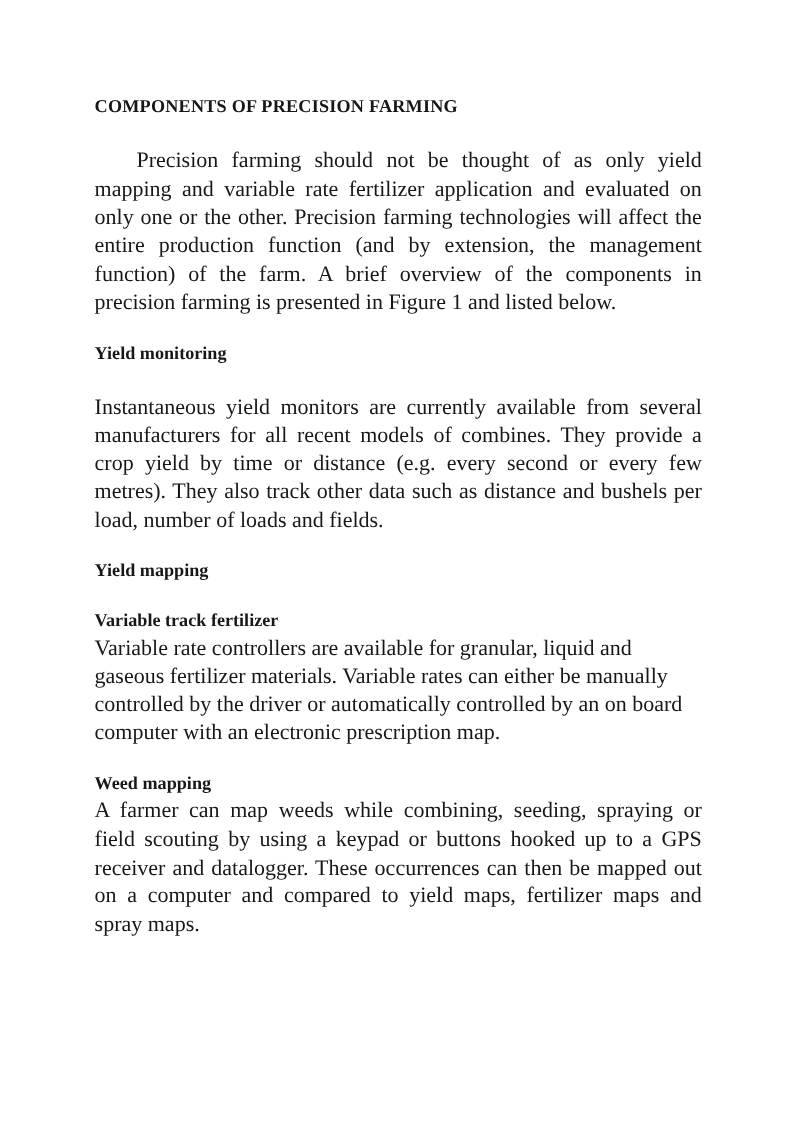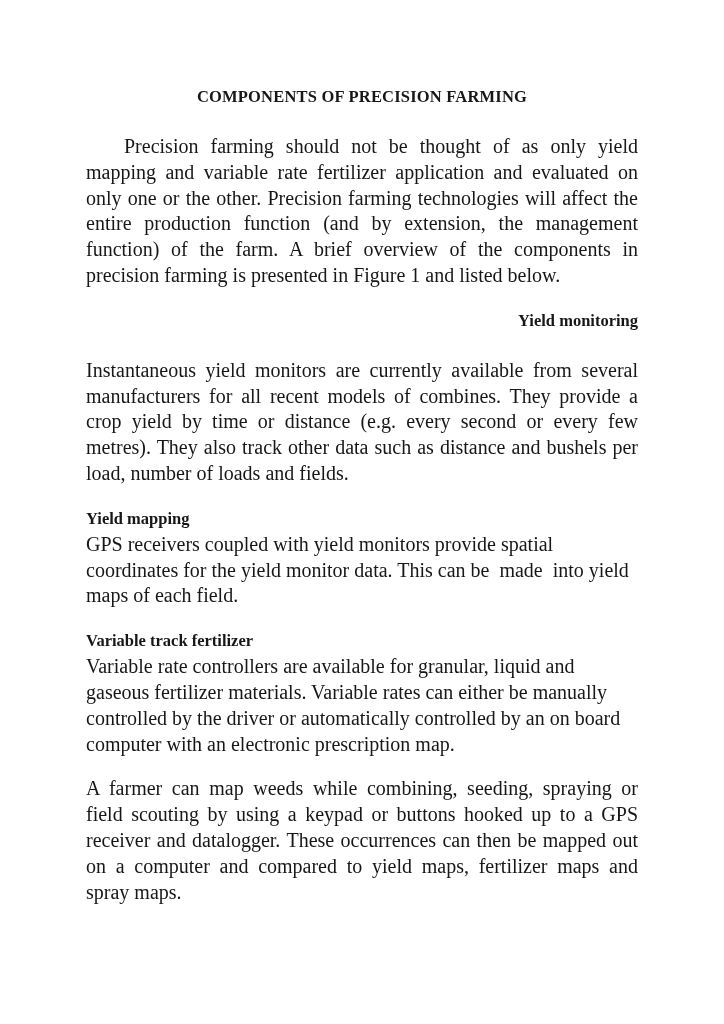--- a/index.html
+++ b/index.html
@@ -21,21 +21,21 @@
   .doc-content {
     position: absolute;
     top: 84px;
     left: 86px;
     width: 552px;
   }
 
   .doc-title {
     font-size: 16.5px;
     font-weight: bold;
-    text-align: center;
+    text-align: left;
     line-height: 26px;
     letter-spacing: 0.2px;
     margin-bottom: 24px;
   }
 
   .intro-paragraph {
     font-size: 20px;
     line-height: 25.8px;
     text-align: justify;
     text-indent: 38px;
@@ -46,21 +46,20 @@
   }
 
   .section-heading {
     font-size: 16.5px;
     font-weight: bold;
     line-height: 26px;
   }
 
   .section-heading.gap-after {
     margin-bottom: 24px;
-    text-align: right;
   }
 
   .section-body {
     font-size: 20px;
     line-height: 25.8px;
   }
 
   .section-body.justified {
     text-align: justify;
   }
@@ -83,26 +82,26 @@
 
     <p class="intro-paragraph">Precision farming should not be thought of as only yield  mapping and variable  rate  fertilizer application and evaluated on only one or the other. Precision farming technologies will affect the entire production function (and by extension, the management function) of the farm. A brief overview of the components in precision farming is presented in Figure 1 and listed below.</p>
 
     <section class="doc-section">
       <h2 class="section-heading gap-after">Yield monitoring</h2>
       <p class="section-body justified">Instantaneous yield monitors are currently available from several manufacturers for all recent models of combines. They provide a crop yield by time or distance (e.g. every second or every few metres). They also track other data such as distance and bushels per load, number of loads and fields.</p>
     </section>
 
     <section class="doc-section">
       <h2 class="section-heading">Yield mapping</h2>
-      <p class="section-body ragged preserve-spaces">GPS receivers coupled with yield monitors provide spatial coordinates for the yield monitor data. This can be  made  into yield maps of each field.</p>
     </section>
 
     <section class="doc-section">
       <h2 class="section-heading">Variable track fertilizer</h2>
       <p class="section-body ragged">Variable rate controllers are available for granular, liquid and gaseous fertilizer materials. Variable rates can either be manually controlled by the driver or automatically controlled by an on board computer with an electronic prescription map.</p>
     </section>
 
     <section class="doc-section">
+      <h2 class="section-heading">Weed mapping</h2>
       <p class="section-body justified">A farmer can  map weeds while combining, seeding, spraying or field scouting by using a keypad or buttons hooked up to a GPS receiver and datalogger. These occurrences can then be mapped out on a computer and compared to yield maps, fertilizer maps and spray maps.</p>
     </section>
 
   </div>
 </div>
 
 </body></html>

